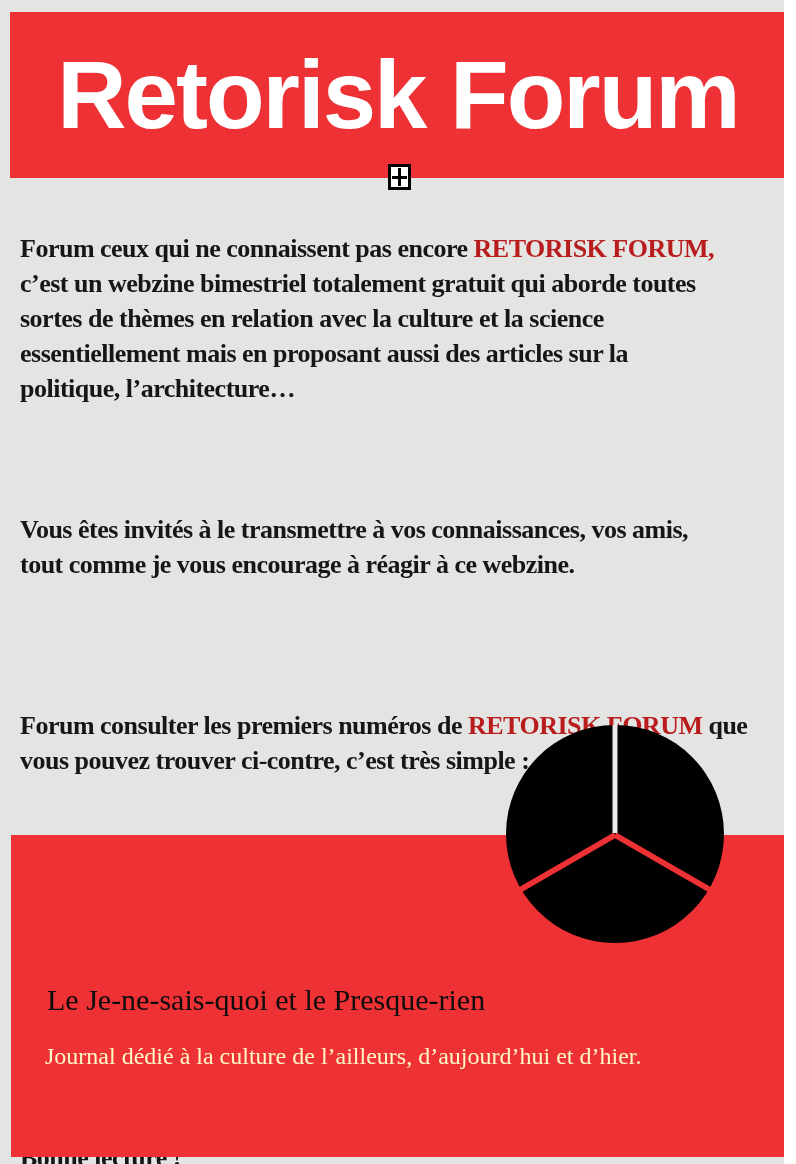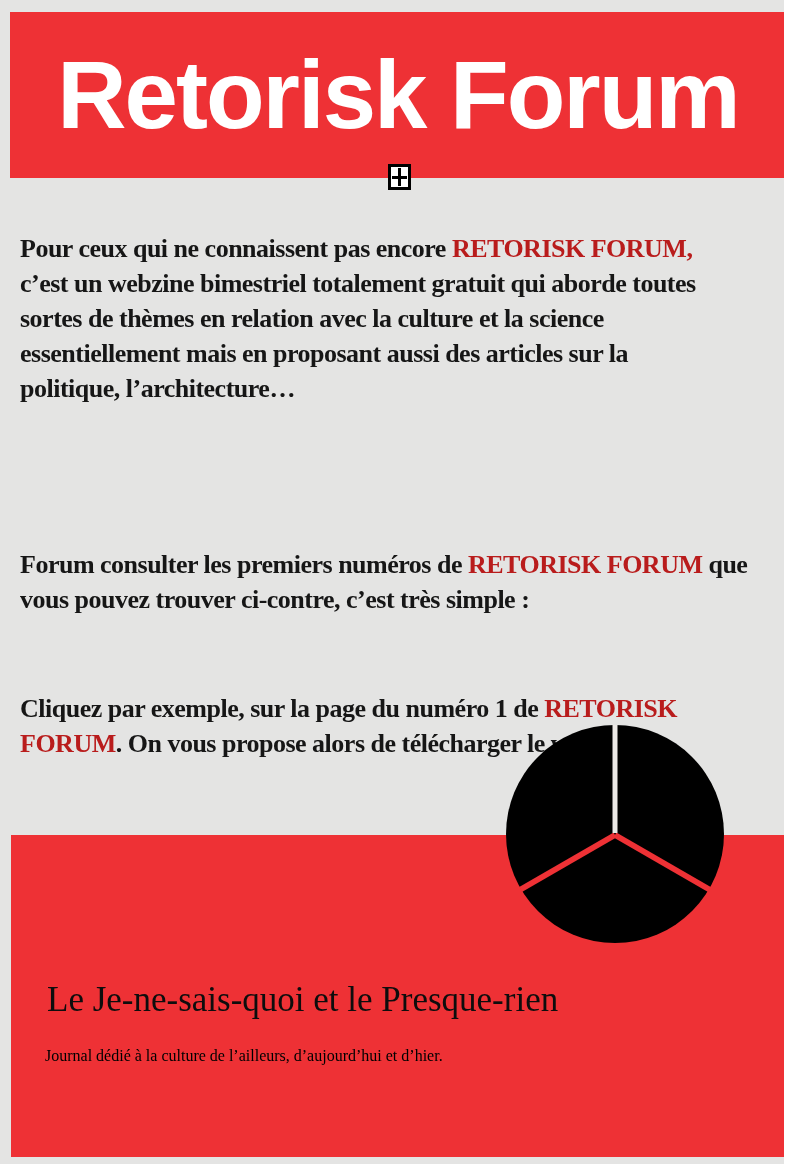--- a/index.html
+++ b/index.html
@@ -88,59 +88,61 @@
     left: 11px; top: 835px;
     width: 776px; height: 322px;
     background: #ee3135;
     z-index: 1;
   }
   .footer-title {
     position: absolute;
     left: 36px; top: 146px;
     margin: 0;
     font-weight: normal;
-    font-size: 35px;
+    font-size: 30px;
     line-height: 38px;
     color: #0d0d0d;
     white-space: nowrap;
   }
   .footer-subtitle {
     position: absolute;
     left: 34px; top: 208px;
     margin: 0;
     font-weight: normal;
-    font-size: 16px;
+    font-size: 24px;
     line-height: 26px;
-    color: #000000;
+    color: #fef9c3;
     white-space: nowrap;
   }
 </style>
 </head>
 <body>
 
 <div id="page">
 
   <header class="banner">
     <h1>Retorisk Forum</h1>
   </header>
 
   <button class="add-btn">
     <span class="plus-icon">
       <span class="pv"></span>
         <span class="ph"></span>
     </span>
   </button>
 
   <main class="intro">
-    <p class="p1"><span>Pour ceux qui ne connaissent pas encore </span><span class="link-blue">RETORISK FORUM,</span><span>
+    <p class="p1"><span>Forum ceux qui ne connaissent pas encore </span><span class="link-blue">RETORISK FORUM,</span><span>
 c’est un webzine bimestriel totalement gratuit qui aborde toutes
 sortes de thèmes en relation avec la culture et la science
 essentiellement mais en proposant aussi des articles sur la
 politique, l’architecture…</span></p>
 
+    <p class="p2">Vous êtes invités à le transmettre à vos connaissances, vos amis,
+tout comme je vous encourage à réagir à ce webzine.</p>
 
     <p class="p3"><span>Forum consulter les premiers numéros de </span><span class="link-blue">RETORISK FORUM</span><span> que
 vous pouvez trouver ci-contre, c’est très simple :</span></p>
 
     <p class="p4"><span>Cliquez par exemple, sur la page du numéro 1 de </span><span class="link-blue">RETORISK
 FORUM</span><span>. On vous propose alors de télécharger le webzine.</span></p>
 
     <p class="p5">Vous y trouverez toujours 22 articles préparés avec passion et
 détermination.</p>
 

